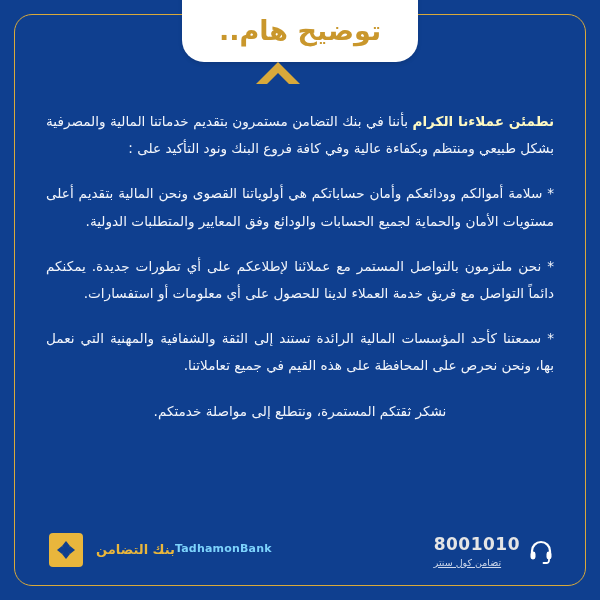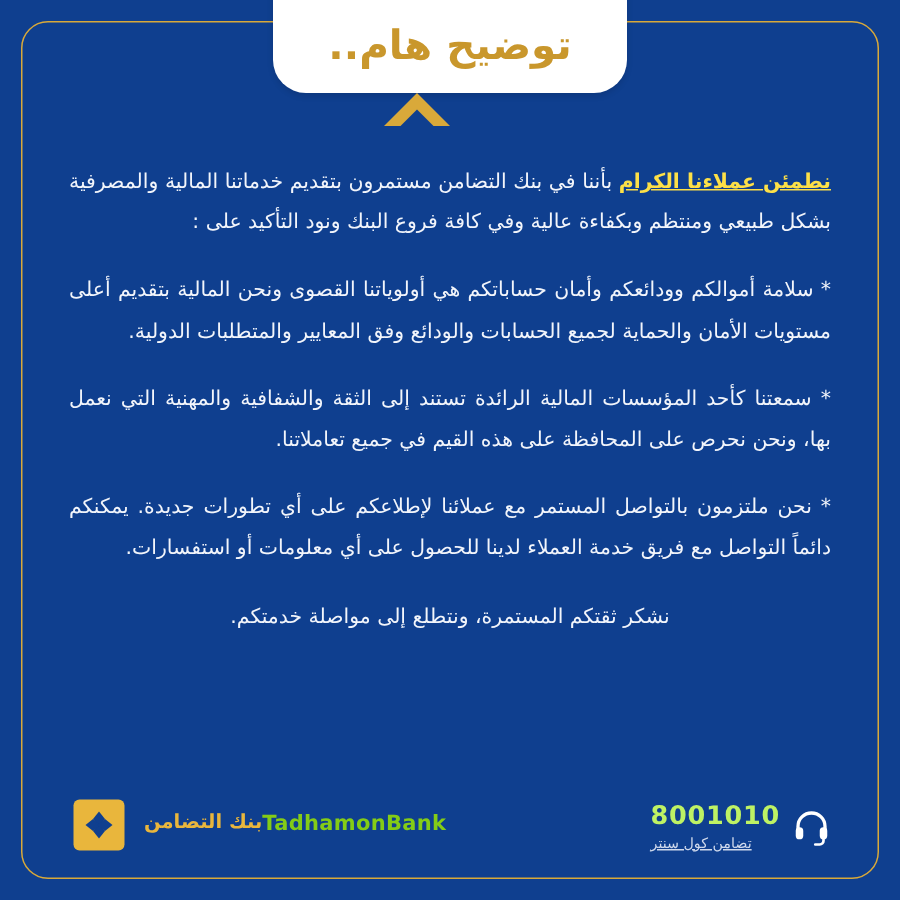--- a/index.html
+++ b/index.html
@@ -83,22 +83,21 @@
   .para {
     font-size: 13.6px;
     line-height: 2.0;
     margin: 0 0 18px 0;
     text-align: justify;
     text-align-last: right;
     color: #f2f5fb;
   }
   .para.lead b, .lead-strong {
     font-weight: bold;
-    color: #fde047;
-    text-decoration: underline;
+    color: #fef9c3;
   }
   .para.center {
     text-align-last: center;
     margin-top: 6px;
   }
 
   
   .footer {
     position: absolute;
     left: 0;
@@ -127,43 +126,43 @@
     line-height: 1.12;
   }
   .logo-ar {
     color: #e9b63c;
     font-size: 13px;
     font-weight: bold;
     direction: rtl;
     text-align: left;
   }
   .logo-en {
-    color: #84cc16;
-    font-size: 14px;
+    color: #7dd3fc;
+    font-size: 11px;
     font-weight: bold;
     letter-spacing: 0.2px;
   }
 
   .contact {
     position: absolute;
     right: 46px;
     bottom: 6px;
     display: flex;
     align-items: center;
     gap: 8px;
     direction: rtl;
   }
   .contact-texts {
     display: flex;
     flex-direction: column;
     align-items: flex-end;
     line-height: 1.2;
   }
   .phone {
-    color: #bef264;
+    color: #e5e5e5;
     font-size: 17px;
     font-weight: bold;
     letter-spacing: 0.5px;
   }
   .contact-label {
     color: #cfd9ec;
     font-size: 9.5px;
     margin-top: 2px;
     text-decoration: underline;
   }
@@ -190,23 +189,23 @@
   </div>
 
   <div class="content">
 
     <p class="para lead">
       <b>نطمئن عملاءنا الكرام</b><span> بأننا في بنك التضامن مستمرون بتقديم خدماتنا المالية والمصرفية بشكل طبيعي ومنتظم وبكفاءة عالية وفي كافة فروع البنك ونود التأكيد على :</span>
     </p>
 
     <p class="para">* سلامة أموالكم وودائعكم وأمان حساباتكم هي أولوياتنا القصوى ونحن المالية بتقديم أعلى مستويات الأمان والحماية لجميع الحسابات والودائع وفق المعايير والمتطلبات الدولية.</p>
 
+    <p class="para">* نحن ملتزمون بالتواصل المستمر مع عملائنا لإطلاعكم على أي تطورات جديدة. يمكنكم دائماً التواصل مع فريق خدمة العملاء لدينا للحصول على أي معلومات أو استفسارات.</p>
+
     <p class="para">* سمعتنا كأحد المؤسسات المالية الرائدة تستند إلى الثقة والشفافية والمهنية التي نعمل بها، ونحن نحرص على المحافظة على هذه القيم في جميع تعاملاتنا.</p>
-
-    <p class="para">* نحن ملتزمون بالتواصل المستمر مع عملائنا لإطلاعكم على أي تطورات جديدة. يمكنكم دائماً التواصل مع فريق خدمة العملاء لدينا للحصول على أي معلومات أو استفسارات.</p>
 
     <p class="para center">نشكر ثقتكم المستمرة، ونتطلع إلى مواصلة خدمتكم.</p>
   </div>
 
   <div class="footer">
 
     <div class="logo-wrap">
       <div class="logo-mark">
         <svg width="40" height="40" viewBox="0 0 40 40">
           <rect x="3" y="3" width="34" height="34" rx="4" fill="#e9b63c" transform="rotate(0 20 20)"></rect>

